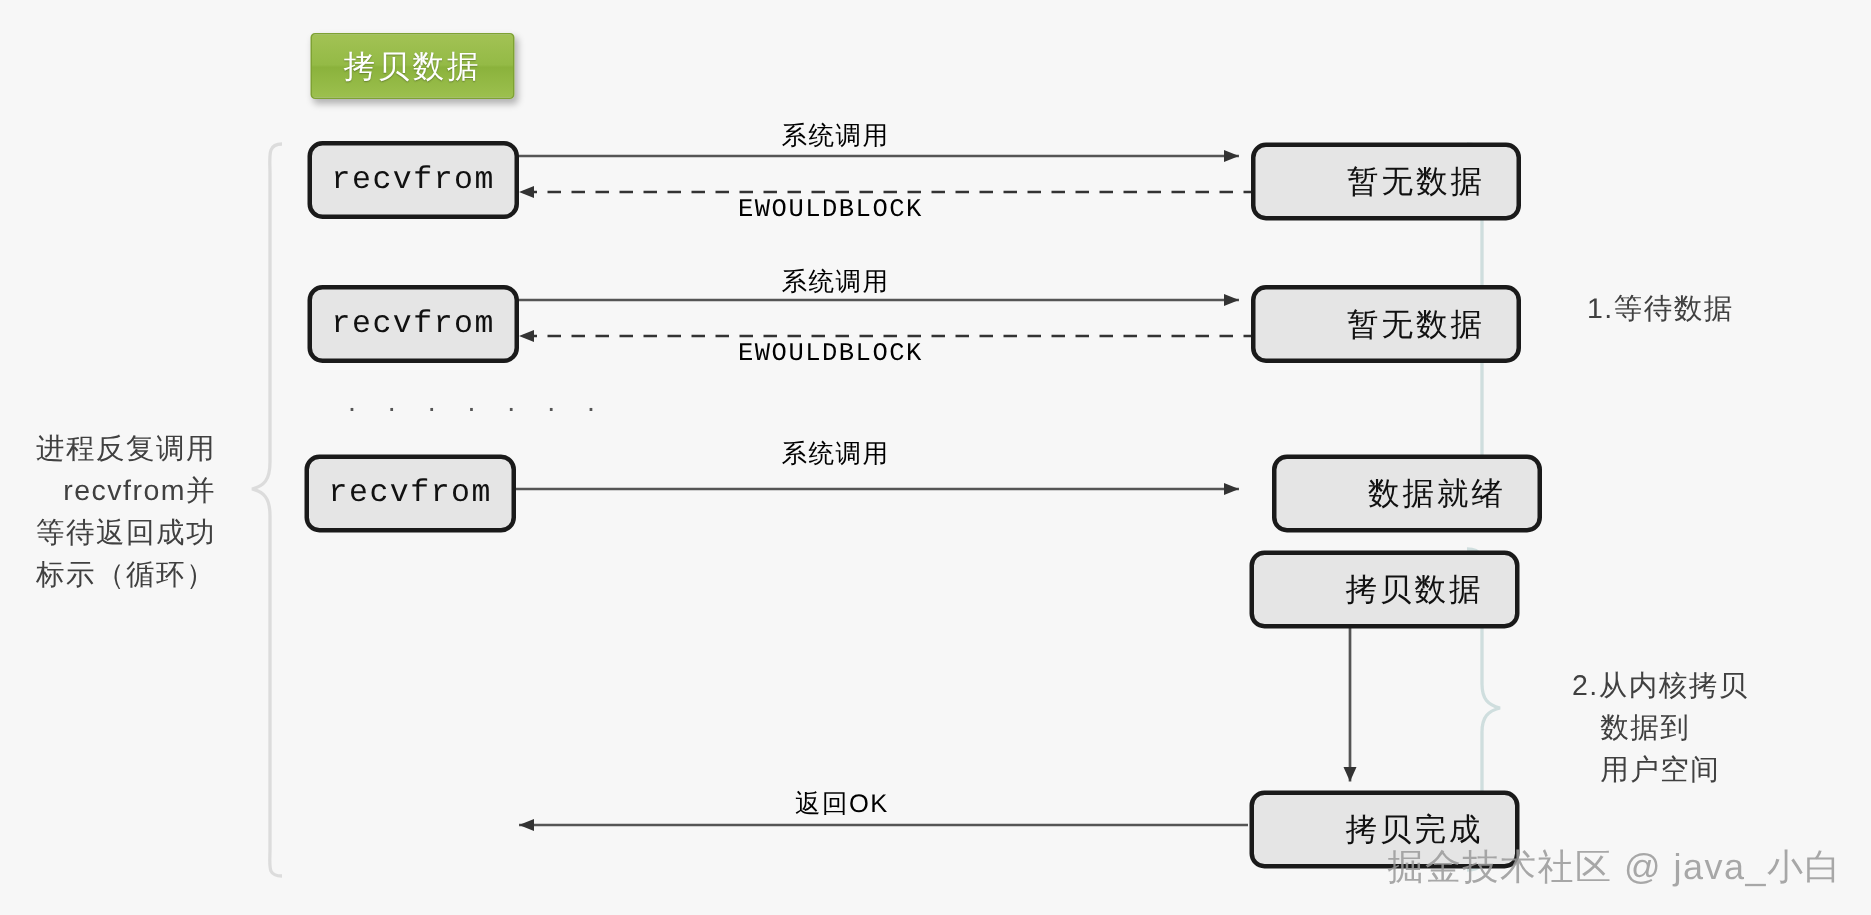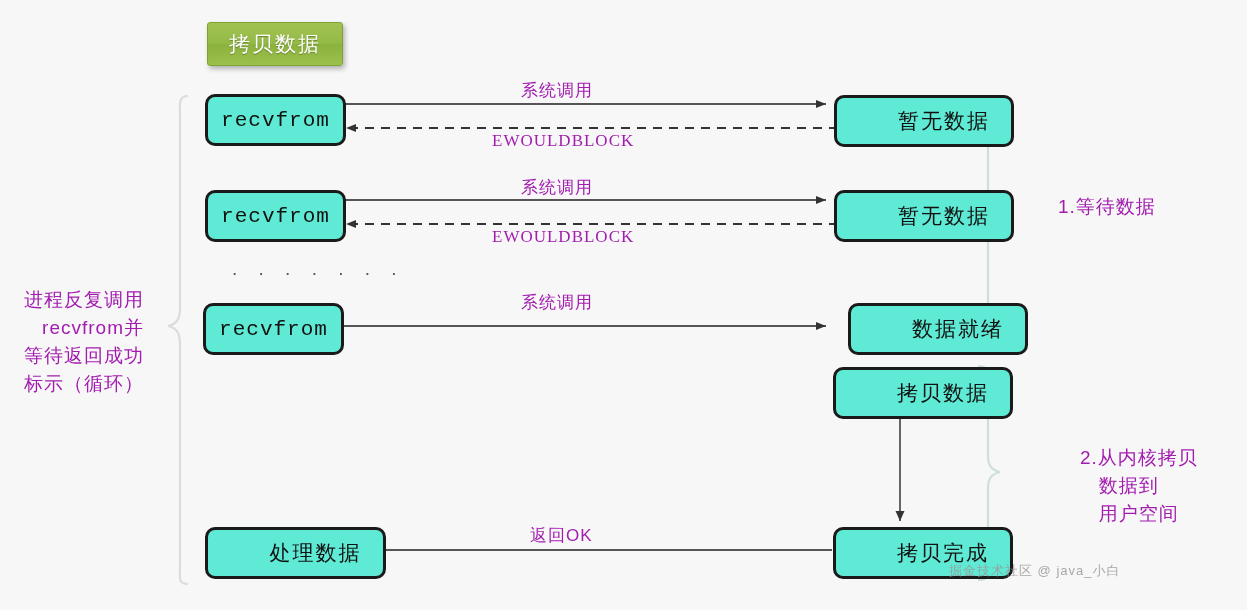--- a/index.html
+++ b/index.html
@@ -32,54 +32,54 @@
     left:834px;top:22px;width:134px;height:42px;
     background:linear-gradient(to bottom,#45b4d8 0%,#28a6d0 48%,#1f9dc9 52%,#35aed4 100%);
     border:1px solid #1b8fb8;
     text-shadow:0 1px 1px rgba(0,0,0,0.30);
   }
 
   
   .node{
     position:absolute;
     display:flex;align-items:center;justify-content:center;
-    background:#5eead4;
+    background:#e5e5e5;
     border:3px solid #1a1a1a;
     border-radius:10px;
     color:#111111;
     white-space:nowrap;
   }
   .node.mono{
     font-family:"Liberation Mono","DejaVu Sans Mono",monospace;
     font-size:21px;
     letter-spacing:1px;
   }
   .node.cn{
     font-size:21px;
     letter-spacing:2px;
     padding-left:40px;
   }
 
   
   .elabel{
     position:absolute;
-    color:#a21caf;
+    color:#000000;
     font-size:17px;
     white-space:nowrap;
   }
   .elabel.cn{letter-spacing:1px;}
   .elabel.mono{
-    font-family:Liberation Serif, serif;
+    font-family:Liberation Mono, monospace;
     letter-spacing:1px;
   }
 
   
   .ann{
     position:absolute;
-    color:#a21caf;
+    color:#404040;
     font-size:19px;
     line-height:28px;
     white-space:pre;
   }
   .ann.left{text-align:right;letter-spacing:1px;}
   .ann.right{text-align:left;letter-spacing:1px;}
 
   
   .dots{
     position:absolute;
@@ -87,25 +87,24 @@
     font-size:19px;
     letter-spacing:8px;
     white-space:nowrap;
   }
 
   
   .watermark{
     position:absolute;
     left:925px;top:562px;
     color:#9a9a9a;
-    font-size:13px;
+    font-size:24px;
     letter-spacing:1px;
     white-space:nowrap;
     opacity:.85;
-    margin-left:24px;
   }
 </style>
 </head>
 <body>
 
 <div id="stage">
 
   <svg class="layer" viewBox="0 0 1247 610">
     <defs>
       <marker id="arrowR" markerWidth="11" markerHeight="11" refX="10" refY="4" orient="auto" markerUnits="userSpaceOnUse">
@@ -175,23 +174,20 @@
   <div class="node mono" style="left:205px;top:190px;width:135px;height:46px;">
     <span>recvfrom</span>
   </div>
 
   <div class="dots" style="left:232px;top:258px;">. . . . . . .</div>
 
   <div class="node mono" style="left:203px;top:303px;width:135px;height:46px;">
     <span>recvfrom</span>
   </div>
 
-  <div class="node cn" style="left:205px;top:527px;width:135px;height:46px;">
-    <span>处理数据</span>
-  </div>
 
   <div class="node cn" style="left:834px;top:95px;width:134px;height:46px;">
     <span>暂无数据</span>
   </div>
 
   <div class="node cn" style="left:834px;top:190px;width:134px;height:46px;">
     <span>暂无数据</span>
   </div>
 
   <div class="node cn" style="left:832px;top:303px;width:134px;height:46px;margin-left:16px;">
@@ -216,19 +212,19 @@
 
   <div class="elabel cn" style="left:530px;top:524px;">返回OK</div>
 
   <div class="ann left" style="left:24px;top:286px;">进程反复调用
 recvfrom并
 等待返回成功
 标示（循环）</div>
 
   <div class="ann right" style="left:1058px;top:193px;">1.等待数据</div>
 
-  <div class="ann right" style="left:1048px;top:444px;margin-left:32px;">2.从内核拷贝
+  <div class="ann right" style="left:1048px;top:444px;">2.从内核拷贝
    数据到
    用户空间</div>
 
   <div class="watermark">掘金技术社区 @ java_小白</div>
 
 </div>
 
 </body></html>

